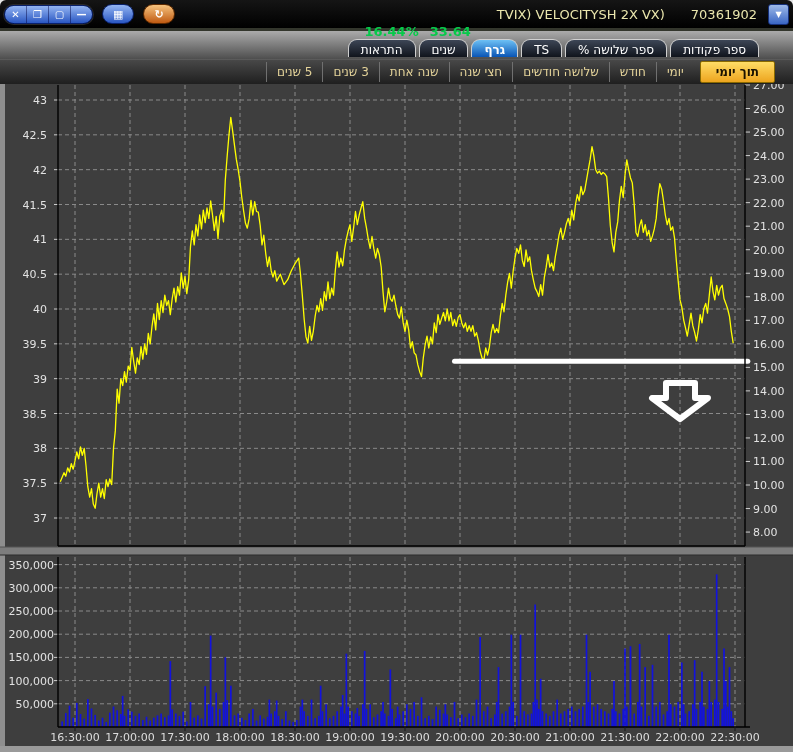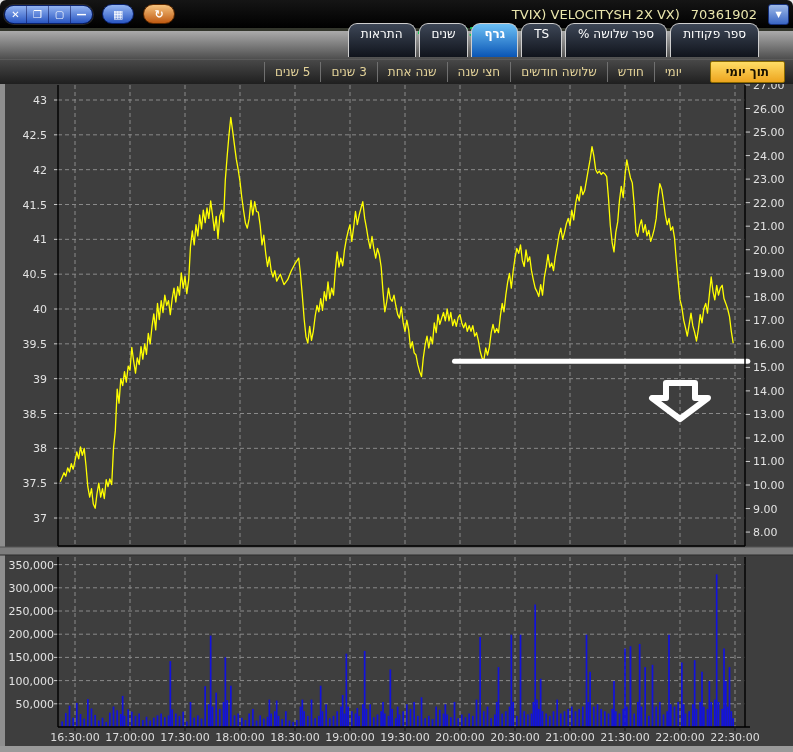--- a/index.html
+++ b/index.html
@@ -27,52 +27,52 @@
   }
   .ctrl:last-child{border-right:none;}
   .pill{
     height:18px;display:flex;align-items:center;justify-content:center;
     border-radius:10px;color:#fff;font-size:11px;font-weight:bold;padding:0 10px;
   }
   .pill.blue{background:linear-gradient(#93b4f2,#2a57c2);border:1px solid #09206b;}
   .pill.orange{background:linear-gradient(#f6c37e,#bf5a12);border:1px solid #5e2a00;}
   .quote{display:flex;align-items:center;gap:11px;font-size:13px;}
   .quote .green{color:#07c94a;font-weight:bold;margin-top:34px;}
-  .quote .pale{color:#eae6ad;}
+  .quote .pale{color:#eae6ad;margin-left:15px;}
   .dd-btn{
     width:19px;height:19px;border-radius:3px;display:flex;align-items:center;
     justify-content:center;background:linear-gradient(#9db9e8,#3a66c4);
     border:1px solid #16307a;color:#fff;font-size:8px;
   }
   
   .tabstrip{
     height:31px;box-sizing:border-box;border-top:3px solid #33362c;
     background:linear-gradient(#ababab,#4e4e4e);
     display:flex;align-items:flex-end;justify-content:flex-end;
     padding:0 34px 2px 0;gap:3px;
   }
   .tab{
     background:linear-gradient(#3d4656,#10141c);color:#ffffff;font-size:12px;
-    padding:3px 12px 16px;border:1px solid #cfcfcf;border-bottom:none;
+    padding:3px 12px 0;border:1px solid #cfcfcf;border-bottom:none;
     border-radius:9px 9px 0 0;white-space:nowrap;cursor:default;
   }
   .tab.selected{background:linear-gradient(#6cc0f5,#0a55b5);font-weight:bold;}
   
   .periodbar{
     height:25px;box-sizing:border-box;background:linear-gradient(#484848,#1f1f1f);
     border-top:1px solid #5a5a5a;display:flex;align-items:center;
-    justify-content:flex-end;padding-right:8px;
+    justify-content:flex-end;padding-right:18px;
   }
   .period{
     color:#e5d49a;font-size:12px;padding:3px 10px;border-left:1px solid #707070;
     white-space:nowrap;cursor:default;
   }
   .period.selected{
     background:linear-gradient(#ffdd66,#eda51f);color:#1a1200;font-weight:bold;
-    border:1px solid #8a6a00;border-radius:2px;padding:3px 15px;margin-left:18px;
+    border:1px solid #8a6a00;border-radius:2px;padding:3px 15px;margin-left:6px;
   }
 </style>
 </head>
 <body>
 
 <div class="window">
 
   <svg id="chart" width="793" height="752">
       <rect x="0" y="84" width="793" height="662" fill="#3e3e3e"></rect>
       <rect x="0" y="84" width="5" height="662" fill="#8f8f8f"></rect>

